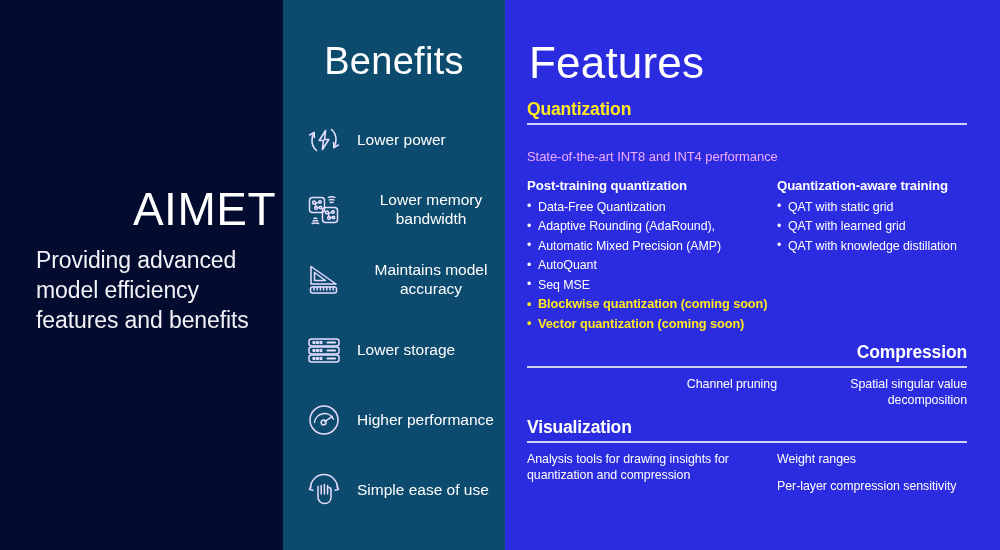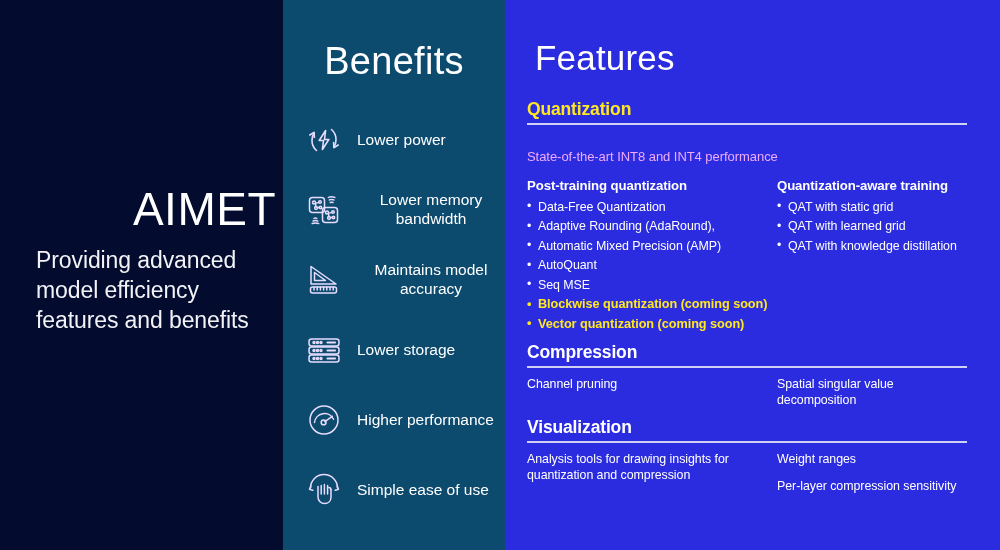--- a/index.html
+++ b/index.html
@@ -105,30 +105,30 @@
     width: 495px;
     height: 550px;
     background: #2b2ce0;
     position: relative;
     flex: 0 0 495px;
     padding: 0;
   }
   #features-heading {
     position: absolute;
     top: 38px;
-    left: 30px;
-    font-size: 35px;
+    left: 24px;
+    font-size: 44px;
     font-weight: 400;
     color: #ffffff;
     letter-spacing: 0.2px;
   }
 
   .feature-section { position: absolute; left: 22px; width: 440px; }
   #sec-quantization { top: 100px; }
-  #sec-compression  { top: 343px; }
+  #sec-compression  { top: 343px; text-align: right; }
   #sec-visualization{ top: 418px; }
 
   .section-title {
     font-size: 17.5px;
     font-weight: bold;
     letter-spacing: -0.15px;
     color: #ffffff;
     line-height: 1.05;
   }
   .section-title.accent { color: #ffe81f; }

